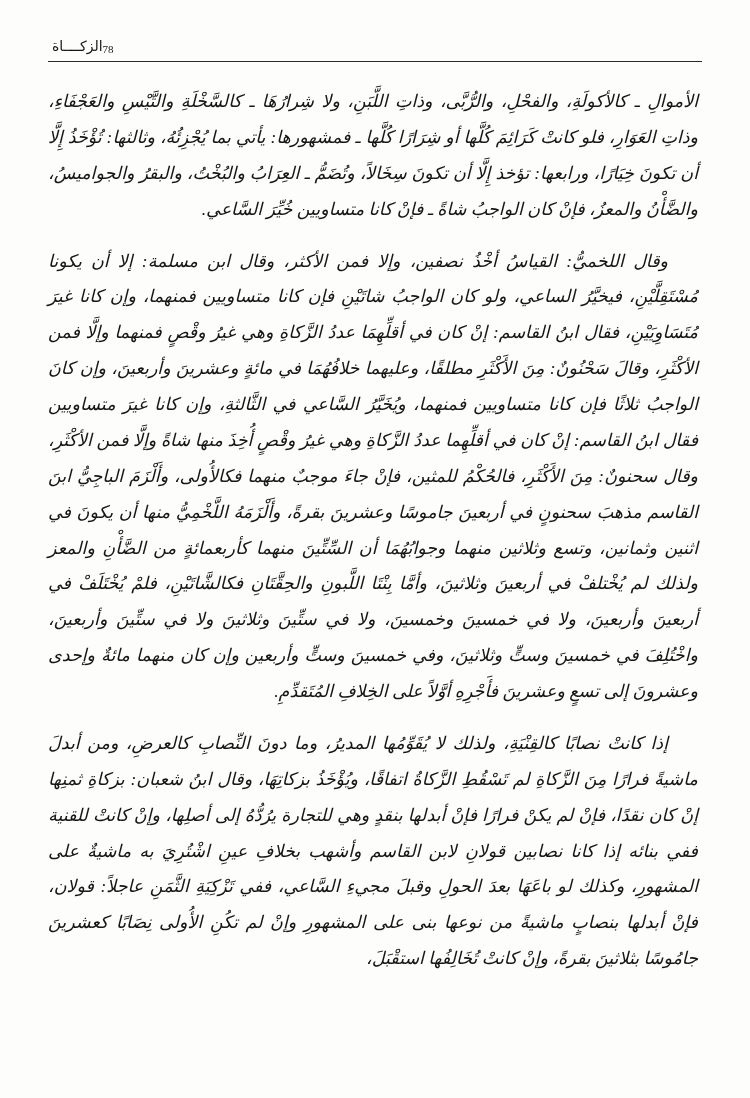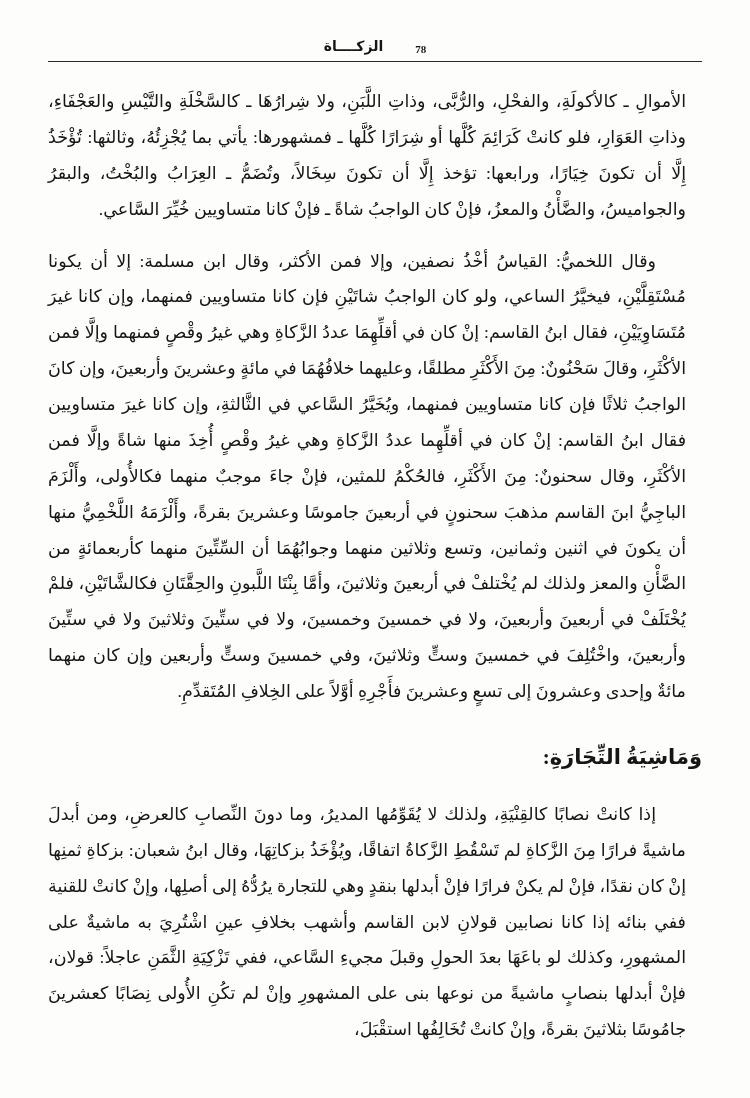--- a/index.html
+++ b/index.html
@@ -15,46 +15,46 @@
     margin: 0 auto;
     background: #fdfdfb;
     color: #161616;
     box-sizing: border-box;
     padding: 38px 48px 30px 48px;
     overflow: hidden;
   }
   .page-header {
     direction: ltr;
     display: flex;
-    justify-content: center;
+    justify-content: flex-start;
     align-items: flex-end;
-    font-weight: bold;
+    font-weight: normal;
     padding: 0 4px 6px 4px;
-    gap: 32px;
   }
   .header-title {
     font-size: 14px;
     letter-spacing: 0.5px;
   }
   .page-number {
     font-size: 11px;
     font-family: "Liberation Serif", "DejaVu Serif", serif;
   }
   .header-rule {
     border-top: 1.5px solid #2a2a2a;
     margin: 0 0 22px 0;
   }
   .page-body {
     direction: rtl;
     text-align: justify;
     font-size: 17.5px;
     line-height: 2.05;
   }
   .para {
-    margin: 0 16px 16px 0;
+    margin: 0 4px 16px 0;
+    font-style: italic;
   }
   .para.indent {
     text-indent: 30px;
   }
   .section-heading {
     direction: rtl;
     text-align: right;
     font-size: 21px;
     font-weight: bold;
     margin: 26px 0 18px 0;
@@ -70,18 +70,17 @@
     <span class="page-number">78</span>
   </header>
 
   <div class="header-rule"></div>
 
   <main class="page-body">
     <p class="para no-indent">الأموالِ ـ كالأكولَةِ، والفحْلِ، والرُّبَّى، وذاتِ اللَّبَنِ، ولا شِرارُهَا ـ كالسَّخْلَةِ والتَّيْسِ والعَجْفَاءِ، وذاتِ العَوَارِ، فلو كانتْ كَرَائِمَ كُلَّها أو شِرَارًا كُلَّها ـ فمشهورها: يأتي بما يُجْزِئُهُ، وثالثها: تُؤْخَذُ إِلَّا أن تكونَ خِيَارًا، ورابعها: تؤخذ إِلَّا أن تكونَ سِخَالاً، وتُضَمُّ ـ العِرَابُ والبُخْتُ، والبقرُ والجواميسُ، والضَّأْنُ والمعزُ، فإنْ كان الواجبُ شاةً ـ فإنْ كانا متساويين خُيِّرَ السَّاعي.</p>
 
     <p class="para indent">وقال اللخميُّ: القياسُ أخْذُ نصفين، وإلا فمن الأكثر، وقال ابن مسلمة: إلا أن يكونا مُسْتَقِلَّيْنِ، فيخيَّرُ الساعي، ولو كان الواجبُ شاتَيْنِ فإن كانا متساويين فمنهما، وإن كانا غيرَ مُتَسَاوِيَيْنِ، فقال ابنُ القاسم: إنْ كان في أقلِّهِمَا عددُ الزَّكاةِ وهي غيرُ وقْصٍ فمنهما وإلَّا فمن الأكْثَرِ، وقالَ سَحْنُونٌ: مِنَ الأَكْثَرِ مطلقًا، وعليهما خلافُهُمَا في مائةٍ وعشرينَ وأربعينَ، وإن كانَ الواجبُ ثلاثًا فإن كانا متساويين فمنهما، ويُخَيَّرُ السَّاعي في الثَّالثةِ، وإن كانا غيرَ متساويين فقال ابنُ القاسم: إنْ كان في أقلِّهِما عددُ الزَّكاةِ وهي غيرُ وقْصٍ أُخِذَ منها شاةً وإلَّا فمن الأكْثَرِ، وقال سحنونٌ: مِنَ الأَكْثَرِ، فالحُكْمُ للمثين، فإنْ جاءَ موجبٌ منهما فكالأُولى، وأَلْزَمَ الباجِيُّ ابنَ القاسم مذهبَ سحنونٍ في أربعينَ جاموسًا وعشرينَ بقرةً، وأَلْزَمَهُ اللَّخْمِيُّ منها أن يكونَ في اثنين وثمانين، وتسع وثلاثين منهما وجوابُهُمَا أن السِّتِّينَ منهما كأربعمائةٍ من الضَّأْنِ والمعز ولذلك لم يُخْتلفْ في أربعينَ وثلاثينَ، وأمَّا بِنْتَا اللَّبونِ والحِقَّتَانِ فكالشَّاتَيْنِ، فلمْ يُخْتَلَفْ في أربعينَ وأربعينَ، ولا في خمسينَ وخمسينَ، ولا في ستِّينَ وثلاثينَ ولا في ستِّينَ وأربعينَ، واخْتُلِفَ في خمسينَ وستٍّ وثلاثينَ، وفي خمسينَ وستٍّ وأربعين وإن كان منهما مائةٌ وإحدى وعشرونَ إلى تسعٍ وعشرينَ فأَجْرِهِ أوَّلاً على الخِلافِ المُتَقدِّمِ.</p>
 
-    <h2 class="section-heading">وَمَاشِيَةُ التِّجَارَةِ:</h2>
 
     <p class="para indent">إذا كانتْ نصابًا كالقِنْيَةِ، ولذلك لا يُقَوِّمُها المديرُ، وما دونَ النِّصابِ كالعرضِ، ومن أبدلَ ماشيةً فرارًا مِنَ الزَّكاةِ لم تَسْقُطِ الزَّكاةُ اتفاقًا، ويُؤْخَذُ بزكاتِهَا، وقال ابنُ شعبان: بزكاةِ ثمنِها إنْ كان نقدًا، فإنْ لم يكنْ فرارًا فإنْ أبدلها بنقدٍ وهي للتجارة يرُدُّهُ إلى أصلِها، وإنْ كانتْ للقنية ففي بنائه إذا كانا نصابين قولانِ لابن القاسم وأشهب بخلافِ عينِ اشْتُرِيَ به ماشيةٌ على المشهورِ، وكذلك لو باعَهَا بعدَ الحولِ وقبلَ مجيءِ السَّاعي، ففي تَزْكِيَةِ الثَّمَنِ عاجلاً: قولان، فإنْ أبدلها بنصابٍ ماشيةً من نوعها بنى على المشهورِ وإنْ لم تكُنِ الأُولى نِصَابًا كعشرينَ جامُوسًا بثلاثينَ بقرةً، وإنْ كانتْ تُخَالِفُها استقْبَلَ،</p>
   </main>
 
 </div>
 
 </body></html>

